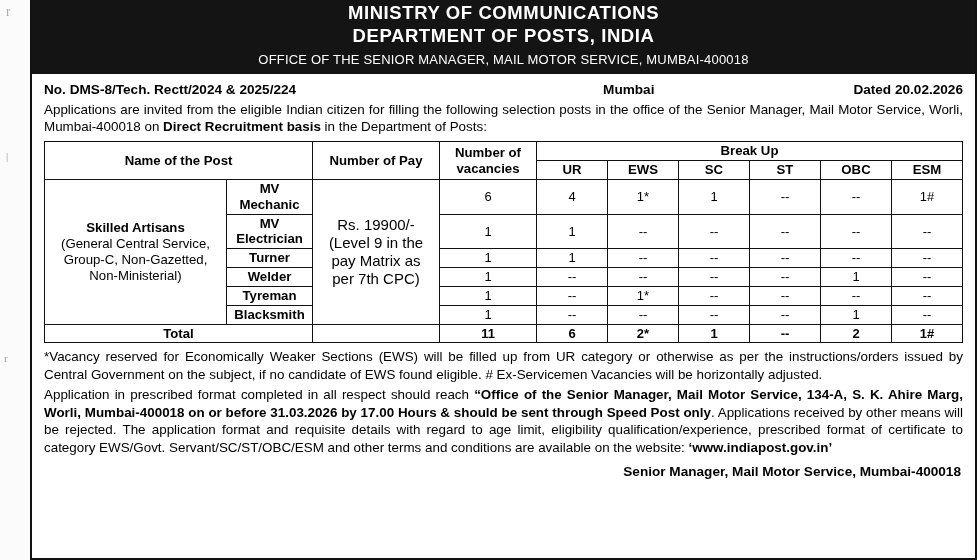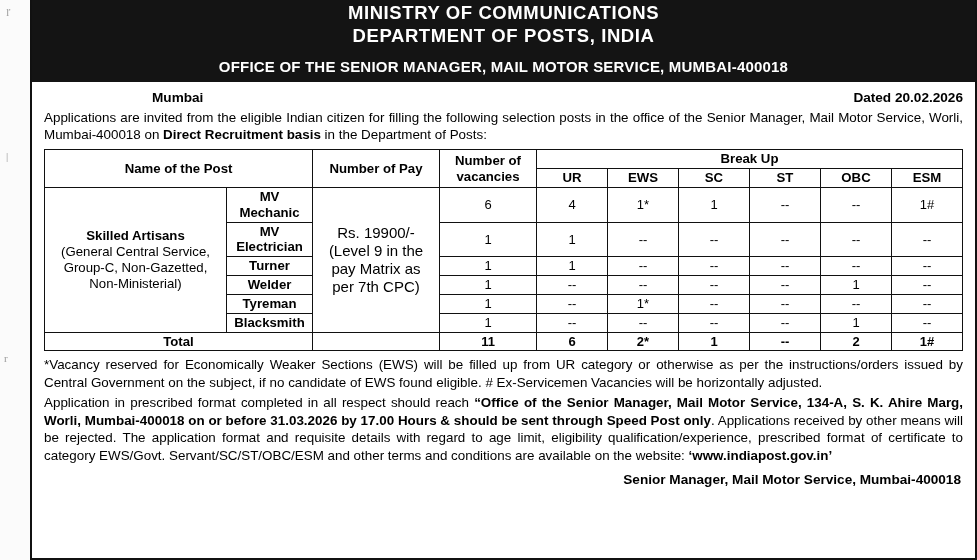--- a/index.html
+++ b/index.html
@@ -54,39 +54,40 @@
     text-align: center;
     padding: 2px 0 7px 0;
   }
   .hdr .l1, .hdr .l2, .hdr .l3 {
     font-weight: bold;
     letter-spacing: 0.6px;
     line-height: 1.24;
     font-size: 18.5px;
   }
   .hdr .l4 {
-    font-weight: bold;
-    font-size: 15px;
+    font-weight: normal;
+    font-size: 13px;
     letter-spacing: 0.2px;
-    margin-top: 10px;
+    margin-top: 4px;
   }
   
   .body {
     padding: 6px 12px 0 12px;
   }
   .refline {
     display: flex;
     align-items: baseline;
     font-size: 13.6px;
     font-weight: bold;
     margin: 2px 0 4px 0;
   }
   .refline .no { flex: 0 0 auto; }
   .refline .city {
     flex: 1 1 auto;
+    text-align: center;
     padding-left: 108px;
   }
   .refline .date { flex: 0 0 auto; }
   .intro {
     font-size: 13.4px;
     line-height: 1.28;
     margin-bottom: 6px;
     text-align: justify;
   }
   .intro b { font-weight: bold; }
@@ -167,20 +168,21 @@
 
     <div class="hdr">
       <div class="l2">MINISTRY OF COMMUNICATIONS</div>
       <div class="l3">DEPARTMENT OF POSTS, INDIA</div>
       <div class="l4">OFFICE OF THE SENIOR MANAGER,  MAIL MOTOR SERVICE,  MUMBAI-400018</div>
     </div>
 
     <div class="body">
 
       <div class="refline">
+        <span class="no">No. DMS-8/Tech. Rectt/2024 &amp; 2025/224</span>
         <span class="city">Mumbai</span>
         <span class="date">
           <span>Dated</span>
           <span>20.02.2026</span>
         </span>
       </div>
 
       <div class="intro">
         <span>Applications are invited from the eligible Indian citizen for filling the following selection posts in the office of the Senior Manager, Mail Motor Service, Worli, Mumbai-400018 on </span><b>Direct Recruitment basis</b><span> in the Department of Posts:</span>
       </div>

